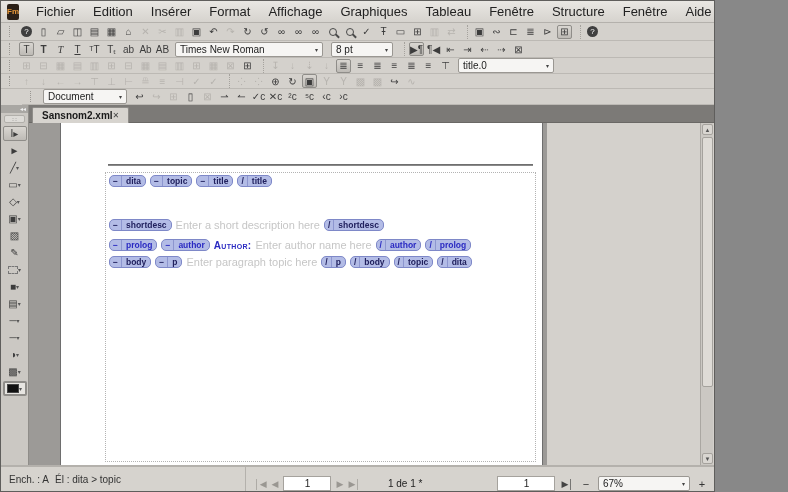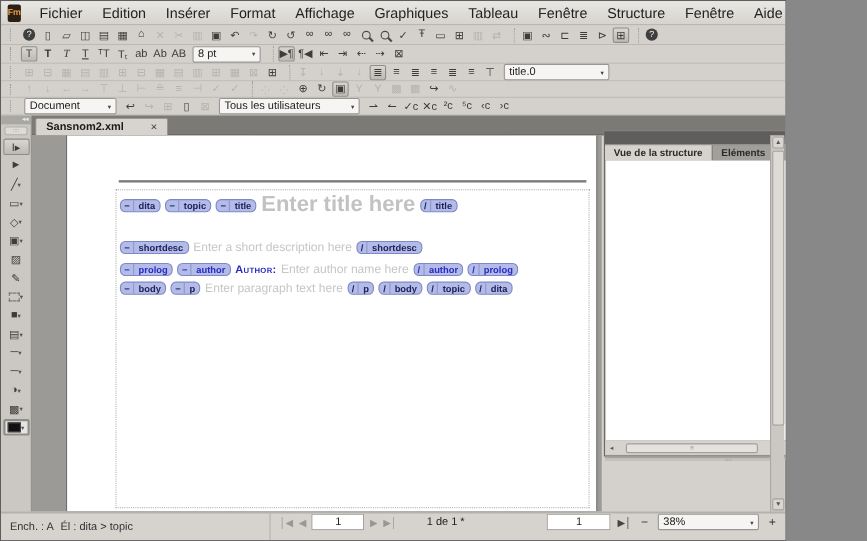--- a/index.html
+++ b/index.html
@@ -36,21 +36,21 @@
   .tbrow{position:absolute;left:0;width:100%;display:flex;align-items:center;background:#d4d1cc;
          border-bottom:1px solid #bcb9b4;padding-left:8px;}
   .tbrow::before{content:"";width:3px;height:70%;border-left:1px dotted #9a9792;margin-right:5px;}
   .grp{display:flex;align-items:center;}
   .cbx{display:inline-flex;align-items:center;justify-content:space-between;background:#f6f5f3;border:1px solid #9a9792;
        height:15px;padding:0 4px;font-size:10px;color:#222;border-radius:2px;margin:0 4px;gap:6px;}
   .cbx .dd{font-size:6px;color:#444;}
   
   .tabstrip{position:absolute;left:28px;top:104px;width:760px;height:18px;background:#7c7a77;border-bottom:1px solid #6a6865;}
   .doctab{position:absolute;left:31px;top:106px;height:16px;background:#d7d4cf;border:1px solid #8f8d89;border-bottom:none;
-          border-radius:2px 2px 0 0;display:flex;align-items:center;padding:0 9px;font-size:10px;font-weight:bold;color:#1a1a1a;gap:24px;}
+          border-radius:2px 2px 0 0;display:flex;align-items:center;padding:0 9px;font-size:10px;font-weight:bold;color:#1a1a1a;gap:0;}
   .doctab .x{font-size:8px;color:#444;font-weight:normal;}
   
   .palette{position:absolute;left:0;top:104px;width:28px;height:360px;background:#cbc8c3;border-right:1px solid #8f8d89;}
   .pal-head{height:8px;background:#a9a7a3;color:#eee;font-size:6px;text-align:right;padding-right:2px;line-height:8px;}
   .pal-grip{height:8px;margin:2px 3px;background:#dddbd7;border:1px solid #b1afaa;border-radius:2px;font-size:5px;color:#8a8a8a;text-align:center;line-height:6px;}
   .pal-tools{display:flex;flex-direction:column;align-items:center;}
   .pal-tools .tbi{width:24px;height:15px;margin:1px 0;font-size:10px;}
   .pal-tools .tbi .dd{margin-left:0;}
   
   .docarea{position:absolute;left:28px;top:122px;width:518px;height:342px;background:#9c9a97;overflow:hidden;}
@@ -85,21 +85,21 @@
               font-size:6px;color:#9a9792;text-align:center;line-height:8px;}
   .pan-resize{position:absolute;left:0;right:0;bottom:-5px;height:4px;background:#c3c0bb;border-top:1px solid #8f8d89;
               font-size:4px;color:#7a7875;text-align:center;line-height:3px;}
   
   .vscroll{position:absolute;right:1px;top:122px;width:13px;height:342px;background:#cbc8c3;border-left:1px solid #aaa7a2;}
   .vs-btn{position:absolute;left:1px;width:11px;height:11px;background:#d9d6d1;border:1px solid #a5a29d;font-size:6px;color:#555;
           text-align:center;line-height:10px;border-radius:2px;}
   .vs-thumb{position:absolute;left:1px;top:14px;width:11px;height:250px;background:#dedbd6;border:1px solid #a5a29d;border-radius:2px;}
   
   .statusgap{position:absolute;left:0;top:464px;width:100%;height:2px;background:#b4b1ac;}
-  .statusbar{position:absolute;left:0;top:466px;width:100%;height:24px;background:#d6d3ce;display:flex;align-items:flex-start;
+  .statusbar{position:absolute;left:0;top:466px;width:100%;height:24px;background:#d6d3ce;display:flex;align-items:flex-end;
              font-size:10px;color:#333;}
   .st-left{width:245px;padding-left:8px;border-right:1px solid #b4b1ac;height:100%;display:flex;align-items:center;gap:6px;}
   .st-nav{display:flex;align-items:center;gap:5px;padding:0 8px;}
   .st-arrow{color:#9a9792;font-size:9px;}
   .st-field{background:#fff;border:1px solid #a5a29d;height:15px;display:flex;align-items:center;justify-content:center;
             font-size:10px;color:#222;}
   .st-right{margin-left:auto;display:flex;align-items:center;gap:6px;padding-right:6px;}
   .st-zbtn{font-size:11px;color:#333;width:12px;text-align:center;}
 </style>
 </head>
@@ -274,20 +274,24 @@
         <span class="tbi">
           <b>ab</b>
         </span>
         <span class="tbi">
           <b>Ab</b>
         </span>
         <span class="tbi">
           <b>AB</b>
         </span>
       </div>
+    <div class="cbx" style="width:148px">
+      <span>Times New Roman</span>
+      <span class="dd">▾</span>
+    </div>
     <div class="cbx" style="width:62px">
       <span>8 pt</span>
       <span class="dd">▾</span>
     </div>
     <span class="tsep"></span>
     <div class="grp">
         <span class="tbi act">
           <b>▶¶</b>
         </span>
         <span class="tbi">
@@ -468,21 +472,21 @@
         </span>
         <span class="tbi">
           <b>↪</b>
         </span>
         <span class="tbi dis">
           <b>∿</b>
         </span>
       </div>
   </div>
 
-  <div class="tbrow" style="top:88px;height:16px;">
+  <div class="tbrow" style="top:88px;height:16px;margin-left:21px;">
     <div class="cbx" style="width:84px">
       <span>Document</span>
       <span class="dd">▾</span>
     </div>
     <div class="grp">
         <span class="tbi">
           <b>↩</b>
         </span>
         <span class="tbi dis">
           <b>↪</b>
@@ -490,24 +494,20 @@
         <span class="tbi dis">
           <b>⊞</b>
         </span>
         <span class="tbi">
           <b>▯</b>
         </span>
         <span class="tbi dis">
           <b>⊠</b>
         </span>
       </div>
-    <div class="cbx" style="width:128px">
-      <span>Tous les utilisateurs</span>
-      <span class="dd">▾</span>
-    </div>
     <div class="grp">
         <span class="tbi">
           <b>⇀</b>
         </span>
         <span class="tbi">
           <b>↼</b>
         </span>
         <span class="tbi">
           <b>✓c</b>
         </span>
@@ -613,21 +613,20 @@
             <span class="tg-lb">dita</span>
           </span>
         <span class="tag open">
             <span class="tg-sym">−</span>
             <span class="tg-lb">topic</span>
           </span>
         <span class="tag open">
             <span class="tg-sym">−</span>
             <span class="tg-lb">title</span>
           </span>
-        <span class="ph-title">Enter title here</span>
         <span class="tag close">
             <span class="tg-sym">/</span>
             <span class="tg-lb">title</span>
           </span>
       </div>
 
       <div class="crow" style="left:48px;top:96px;">
         <span class="tag open">
             <span class="tg-sym">−</span>
             <span class="tg-lb">shortdesc</span>
@@ -662,63 +661,41 @@
 
       <div class="crow" style="left:48px;top:133px;">
         <span class="tag open">
             <span class="tg-sym">−</span>
             <span class="tg-lb">body</span>
           </span>
         <span class="tag open">
             <span class="tg-sym">−</span>
             <span class="tg-lb">p</span>
           </span>
-        <span class="ph">Enter paragraph text here</span>
+        <span class="ph">Enter paragraph topic here</span>
         <span class="tag close">
             <span class="tg-sym">/</span>
             <span class="tg-lb">p</span>
           </span>
         <span class="tag close">
             <span class="tg-sym">/</span>
             <span class="tg-lb">body</span>
           </span>
         <span class="tag close">
             <span class="tg-sym">/</span>
             <span class="tg-lb">topic</span>
           </span>
         <span class="tag close">
             <span class="tg-sym">/</span>
             <span class="tg-lb">dita</span>
           </span>
       </div>
     </div>
   </div>
 
-  <div class="panel">
-    <div class="pan-title">
-      <span>◂◂</span>
-      <span>✕</span>
-    </div>
-    <div class="pan-tabs">
-      <div class="ptab on">Vue de la structure</div>
-      <div class="ptab">Eléments</div>
-      <span class="pan-menu">☰</span>
-    </div>
-    <div class="pan-body"></div>
-
-    <div class="pan-vscroll">
-      <div class="pan-vthumb">≡</div>
-    </div>
-    <div class="pan-hscroll">
-      <span class="pan-harrow">◂</span>
-      <div class="pan-hthumb">≡</div>
-      <span class="pan-harrow" style="margin-left:auto">▸</span>
-    </div>
-    <div class="pan-resize">::::::</div>
-  </div>
 
   <div class="vscroll">
     <div class="vs-btn" style="top:1px">▲</div>
     <div class="vs-thumb"></div>
     <div class="vs-btn" style="bottom:1px">▼</div>
   </div>
 
   <div class="statusgap"></div>
   <div class="statusbar">
     <div class="st-left">
@@ -731,20 +708,20 @@
       <span class="st-field" style="width:48px">1</span>
       <span class="st-arrow">▶</span>
       <span class="st-arrow">▶│</span>
       <span style="margin-left:22px;color:#222">1 de 1 *</span>
     </div>
     <div class="st-right">
       <span class="st-field" style="width:58px">1</span>
       <span style="font-size:9px;color:#444">▶│</span>
       <span class="st-zbtn">−</span>
       <div class="cbx" style="width:92px;margin:0">
-        <span>38%</span>
+        <span>67%</span>
         <span class="dd">▾</span>
       </div>
       <span class="st-zbtn">+</span>
     </div>
   </div>
 
 </div>
 
 </body></html>

